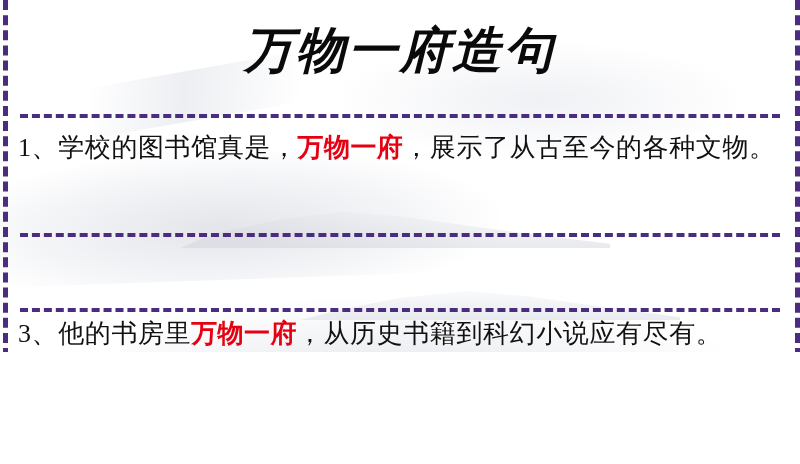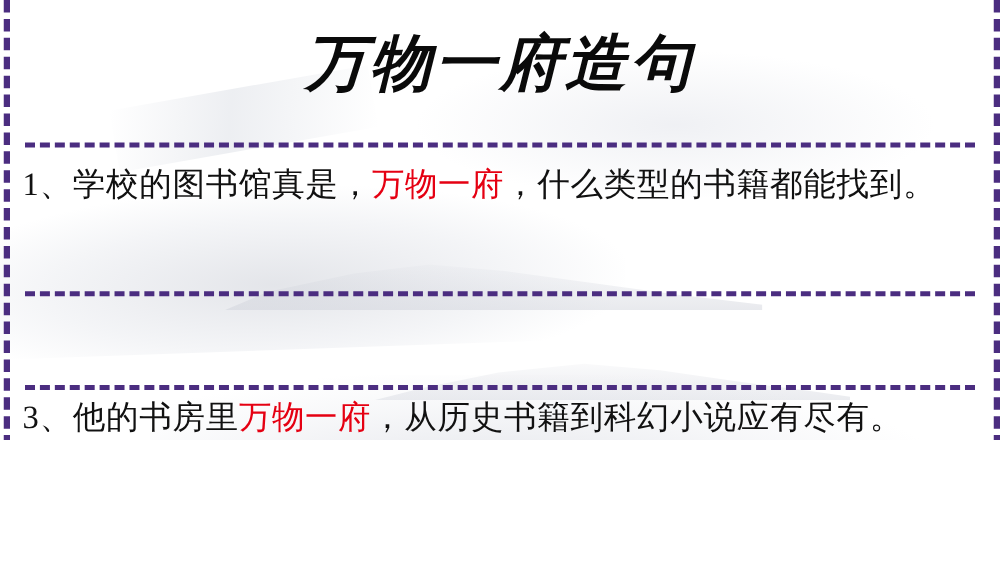--- a/index.html
+++ b/index.html
@@ -167,21 +167,21 @@
     width: 766px;
     font-family: "Liberation Serif", "DejaVu Serif", serif;
     font-size: 26px;
     line-height: 43px;
     color: #111111;
     letter-spacing: 0.6px;
     z-index: 4;
   }
   .sentence .hl {
     color: #e50012;
-    font-weight: normal;
+    font-weight: bold;
     font-family: "DejaVu Serif", "Liberation Serif", serif;
     letter-spacing: 0.4px;
   }
 
   #sentence-1 { top: 126px; }
   #sentence-2 { top: 247px; }
   #sentence-3 { top: 312px; }
 
   
   #logo {
@@ -229,21 +229,21 @@
   <div class="frame-v right"></div>
 
   <div id="title">万物一府造句</div>
 
   <div class="sep" style="top:114px;"></div>
   <div class="sep" style="top:233px;"></div>
   <div class="sep" style="top:308px;"></div>
   <div class="sep" style="top:385px;"></div>
 
   <div class="sentence" id="sentence-1">
-    <span>1、</span><span>学校的图书馆真是，</span><span class="hl">万物一府</span><span>，什么类型的书籍都能找到。</span>
+    <span>1、</span><span>学校的图书馆真是，</span><span class="hl">万物一府</span><span>，展示了从古至今的各种文物。</span>
   </div>
 
 
   <div class="sentence" id="sentence-3">
     <span>3、</span><span>他的书房里</span><span class="hl">万物一府</span><span>，从历史书籍到科幻小说应有尽有。</span>
   </div>
 
 
 </div>
 

